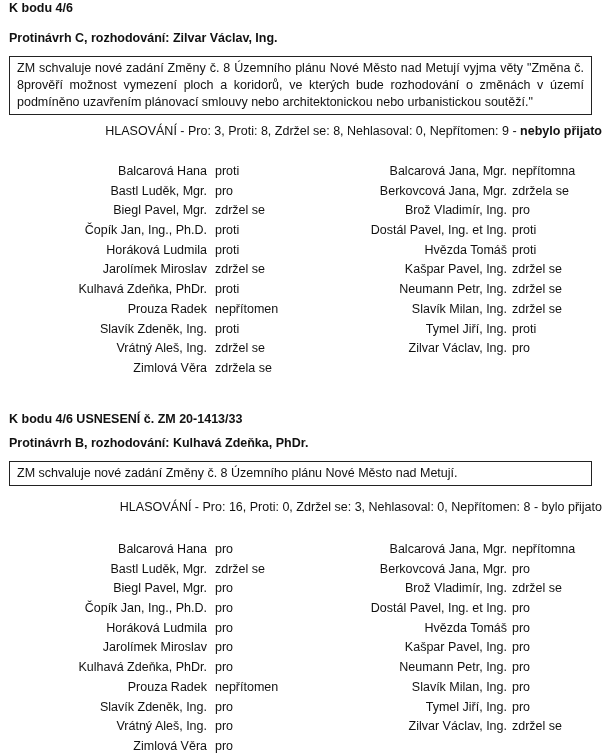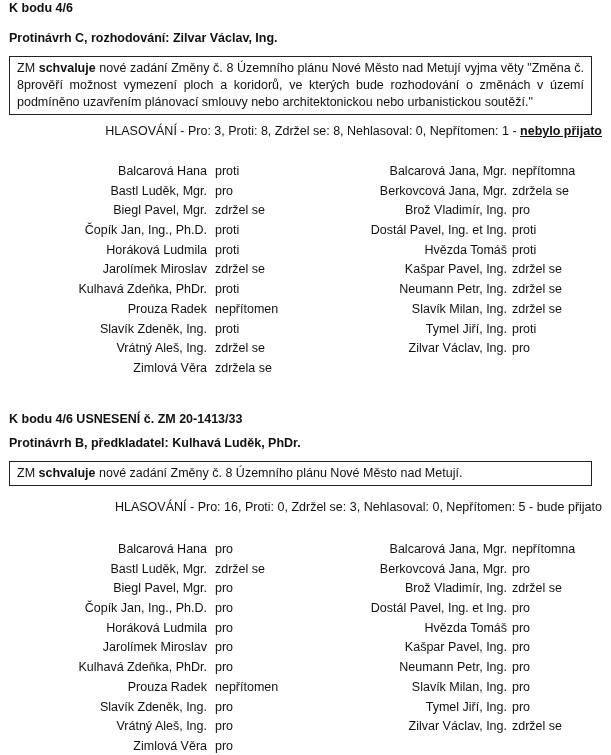--- a/index.html
+++ b/index.html
@@ -7,41 +7,41 @@
       width: 611px; height: 755px; overflow: hidden; position: relative;
       font-family: "Liberation Sans", sans-serif; color: #111111; font-size: 12.5px;
     }
     .section { position: absolute; left: 0; width: 611px; }
     .h-bold { position: absolute; left: 9px; font-weight: bold; font-size: 12.5px; white-space: nowrap; }
     .resol-box {
       position: absolute; left: 9px; width: 583px;
       border: 1.3px solid #222; padding: 3px 7px 3px 7px; box-sizing: border-box;
       line-height: 17px; text-align: justify; font-size: 12.5px;
     }
-    .resol-box b { font-weight: bold; margin-top: 8px; }
+    .resol-box b { font-weight: normal; margin-top: 8px; }
     .vote-line { position: absolute; right: 9px; white-space: nowrap; font-size: 12.5px; }
-    .vote-line .res-bold { font-weight: bold; text-decoration: underline; }
+    .vote-line .res-bold { font-weight: bold; }
     .col { position: absolute; }
     .row { height: 19.7px; line-height: 19.7px; white-space: nowrap; position: relative; }
     .col-left .name { position: absolute; right: 109px; text-align: right; }
     .col-left .vote { position: absolute; left: 153px; }
     .col-right .name { position: absolute; right: 99px; text-align: right; }
     .col-right .vote { position: absolute; left: 182px; }
   </style>
 </head>
 <body>
 
 <div class="section" style="top:0;">
   <div class="h-bold" style="top:1px;">K bodu 4/6</div>
   <div class="h-bold" style="top:31px;">Protinávrh C, rozhodování: Zilvar Václav, Ing.</div>
   <div class="resol-box" style="top:56px;">
     <span>ZM </span><b>schvaluje</b><span> nové zadání Změny č. 8 Územního plánu Nové Město nad Metují vyjma věty "Změna č. 8prověří možnost vymezení ploch a koridorů, ve kterých bude rozhodování o změnách v území podmíněno uzavřením plánovací smlouvy nebo architektonickou nebo urbanistickou soutěží."</span>
   </div>
   <div class="vote-line" style="top:124px;">
-    <span>HLASOVÁNÍ - Pro: 3, Proti: 8, Zdržel se: 8, Nehlasoval: 0, Nepřítomen: 1 - </span><span class="res-bold">nebylo přijato</span>
+    <span>HLASOVÁNÍ - Pro: 3, Proti: 8, Zdržel se: 8, Nehlasoval: 0, Nepřítomen: 9 - </span><span class="res-bold">nebylo přijato</span>
   </div>
   <div class="col col-left" style="left:0; top:162px; width:300px;">
       <div class="row">
         <span class="name" style="right: auto; left: 0px; width: 207px;">Balcarová Hana</span>
         <span class="vote" style="left: 215px;">proti</span>
       </div>
       <div class="row">
         <span class="name" style="right: auto; left: 0px; width: 207px;">Bastl Luděk, Mgr.</span>
         <span class="vote" style="left: 215px;">pro</span>
       </div>
@@ -121,26 +121,26 @@
       </div>
       <div class="row">
         <span class="name" style="right: auto; left: 0px; width: 177px;">Zilvar Václav, Ing.</span>
         <span class="vote" style="left: 182px;">pro</span>
       </div>
     </div>
 </div>
 
 <div class="section" style="top:0;">
   <div class="h-bold" style="top:412px;">K bodu 4/6 USNESENÍ č. ZM 20-1413/33</div>
-  <div class="h-bold" style="top:436px;">Protinávrh B, předkladatel: Kulhavá Luděk, PhDr.</div>
+  <div class="h-bold" style="top:436px;">Protinávrh B, rozhodování: Kulhavá Zdeňka, PhDr.</div>
   <div class="resol-box" style="top:461px;">
     <span>ZM </span><b>schvaluje</b><span> nové zadání Změny č. 8 Územního plánu Nové Město nad Metují.</span>
   </div>
   <div class="vote-line" style="top:500px;">
-    <span>HLASOVÁNÍ - Pro: 16, Proti: 0, Zdržel se: 3, Nehlasoval: 0, Nepřítomen: 5 - </span><span>bude přijato</span>
+    <span>HLASOVÁNÍ - Pro: 16, Proti: 0, Zdržel se: 3, Nehlasoval: 0, Nepřítomen: 8 - </span><span>bylo přijato</span>
   </div>
   <div class="col col-left" style="left:0; top:540px; width:300px;">
       <div class="row">
         <span class="name" style="right: auto; left: 0px; width: 207px;">Balcarová Hana</span>
         <span class="vote" style="left: 215px;">pro</span>
       </div>
       <div class="row">
         <span class="name" style="right: auto; left: 0px; width: 207px;">Bastl Luděk, Mgr.</span>
         <span class="vote" style="left: 215px;">zdržel se</span>
       </div>

